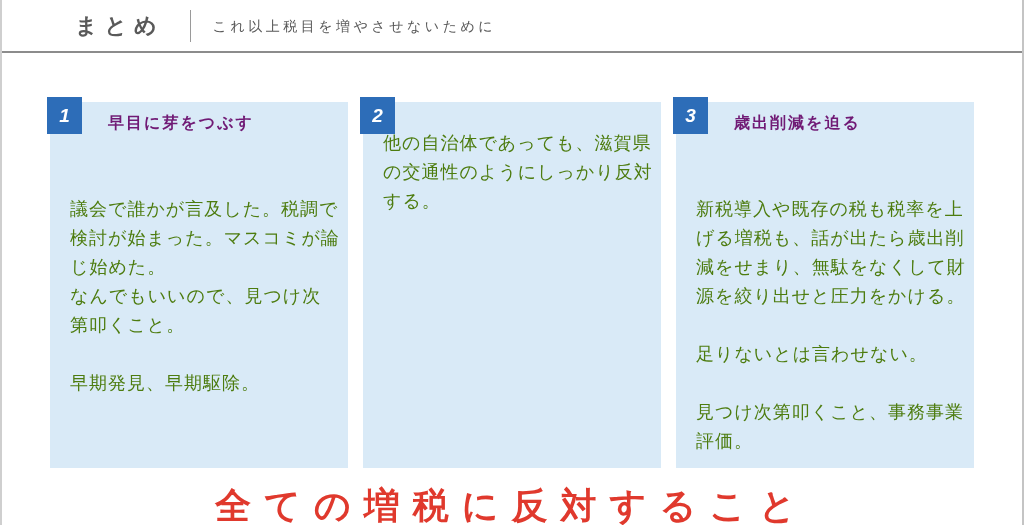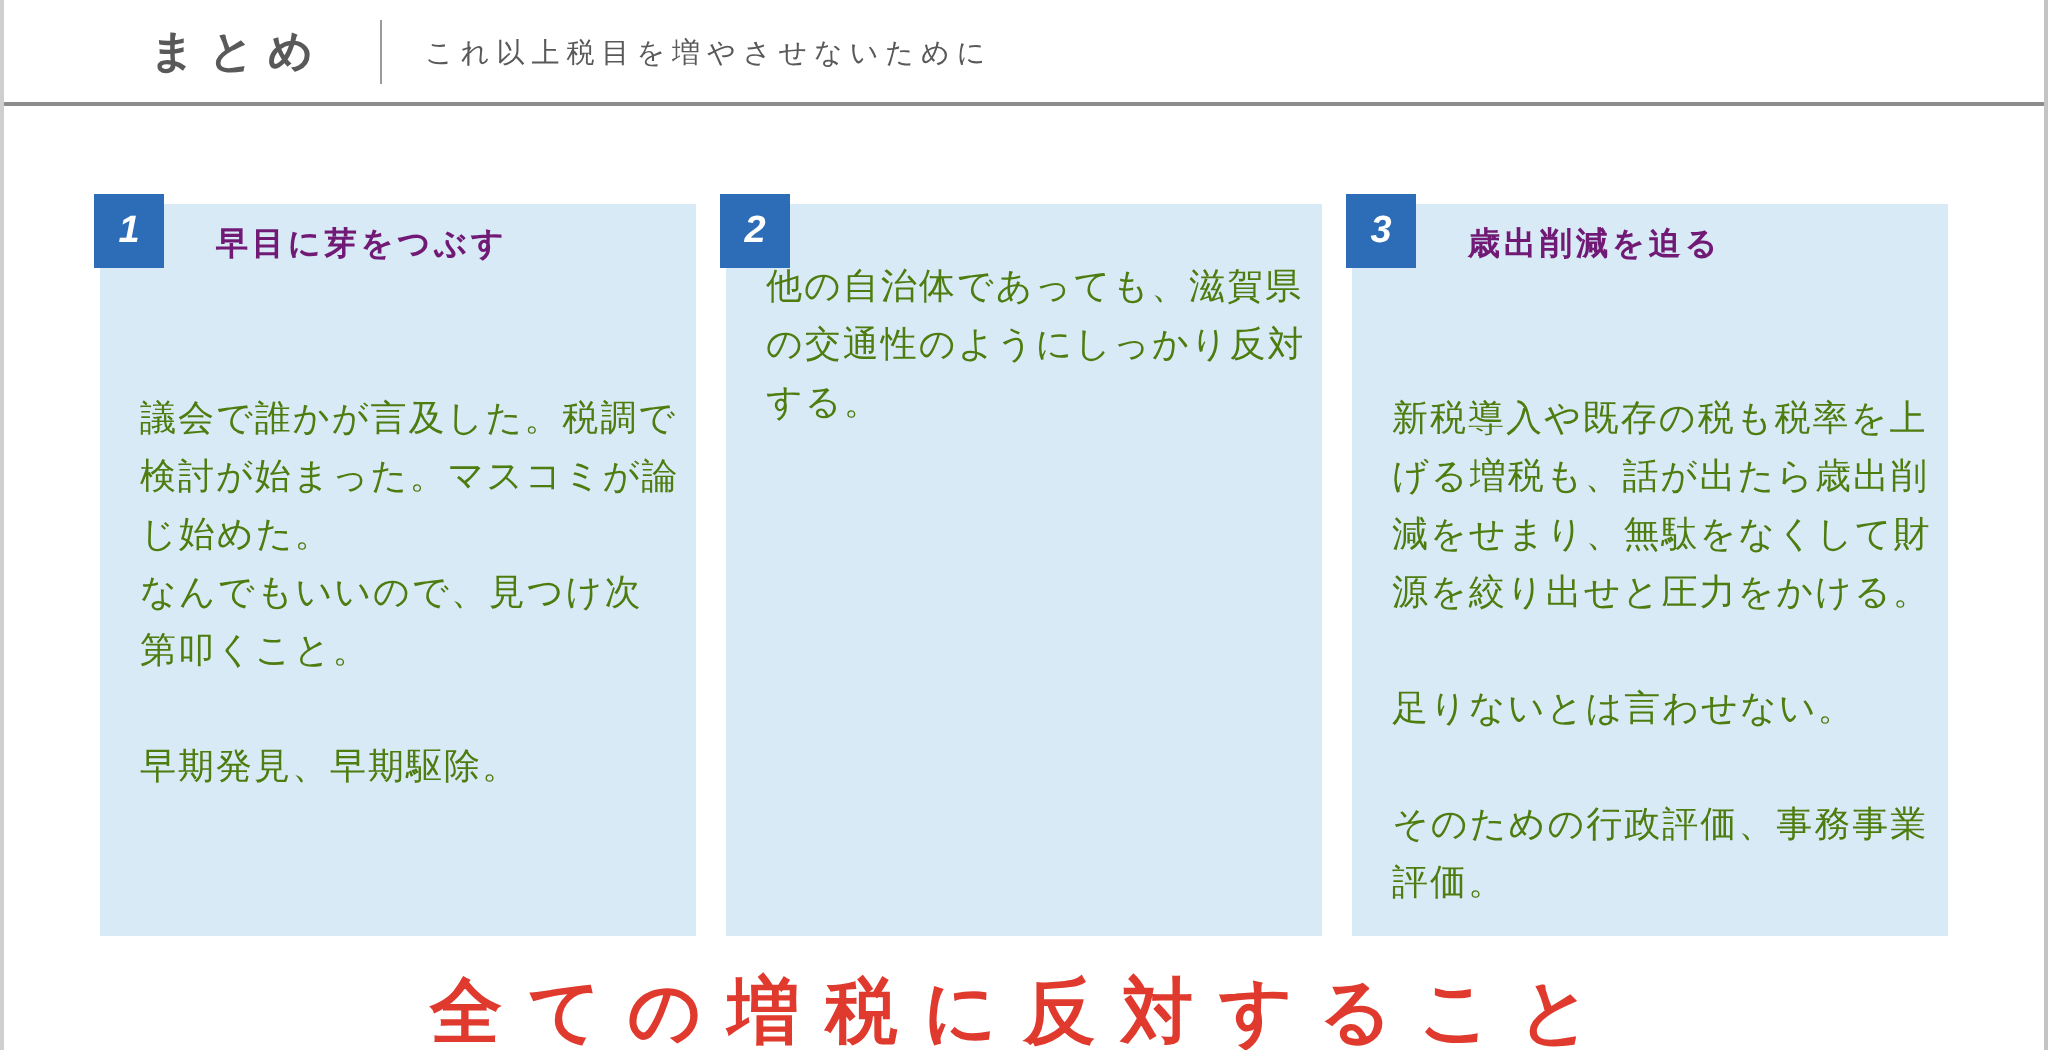--- a/index.html
+++ b/index.html
@@ -135,21 +135,21 @@
     </section>
 
     <section class="card">
       <div class="badge">
         <span>3</span>
       </div>
       <h2 class="card-title">歳出削減を迫る</h2>
       <div class="card-body">
         <p>新税導入や既存の税も税率を上げる増税も、話が出たら歳出削減をせまり、無駄をなくして財源を絞り出せと圧力をかける。</p>
         <p>足りないとは言わせない。</p>
-        <p>そのための行政評価、事務事業評価。</p>
+        <p>見つけ次第叩くこと、事務事業評価。</p>
       </div>
     </section>
 
   </main>
 
   <div class="slogan">全ての増税に反対すること</div>
 
 </div>
 
 </body></html>

